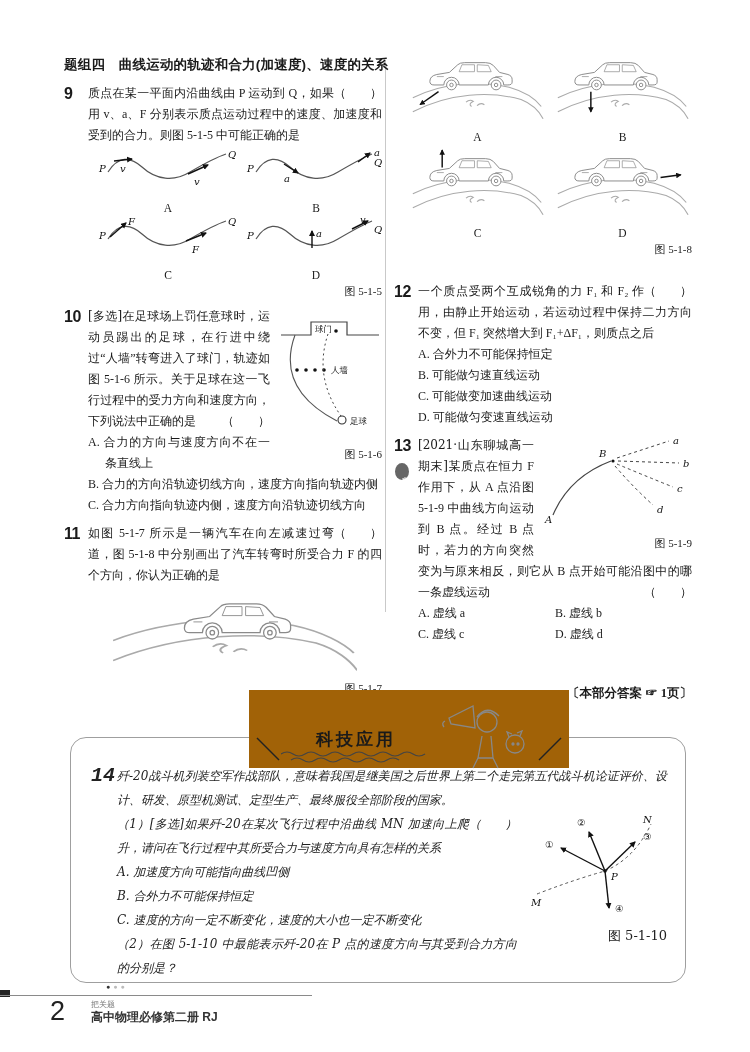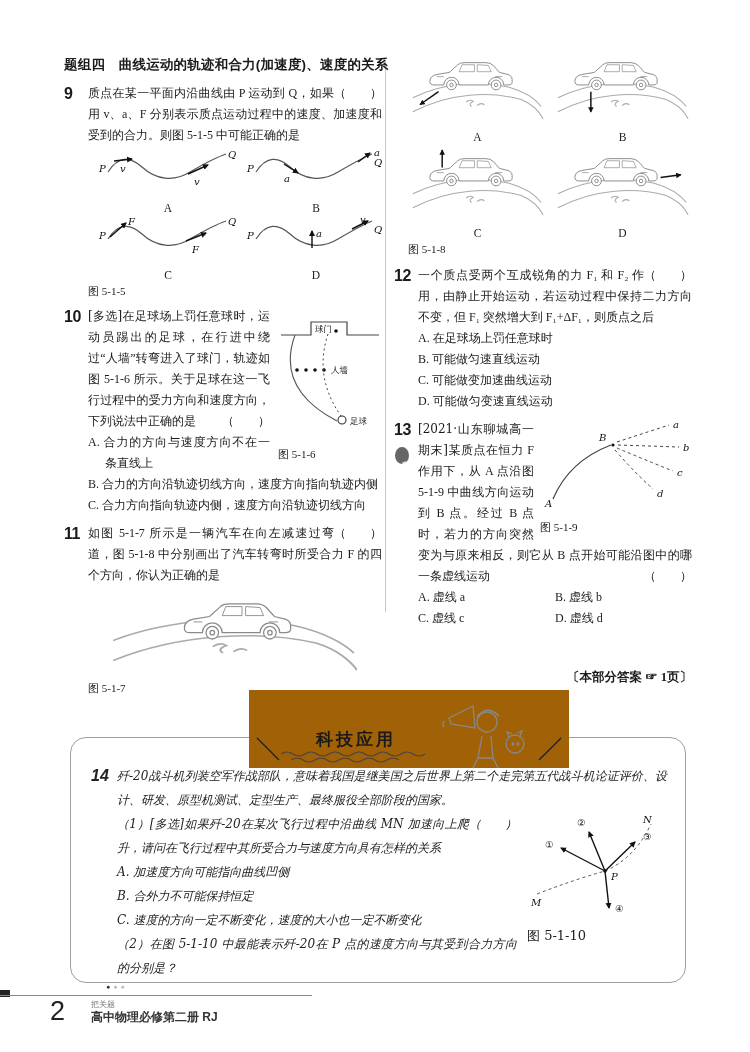--- a/index.html
+++ b/index.html
@@ -11,21 +11,21 @@
   .col-divider{position:absolute;left:385px;top:60px;width:1px;height:552px;background:#c9c9c9;}
   .section-title{font-family:"Liberation Sans",sans-serif;font-weight:bold;font-size:13.5px;
         white-space:nowrap;margin:0 0 9px 0;letter-spacing:.2px;}
   .q{position:relative;padding-left:24px;text-align:justify;line-height:21px;margin-bottom:7px;}
   .qnum{position:absolute;left:0;top:0;font-family:"Liberation Sans",sans-serif;
         font-weight:bold;font-size:16px;letter-spacing:-.5px;}
   .qtag{font-family:"DejaVu Serif",serif;}
   .bracket{float:right;}
   .opt{padding-left:17px;text-indent:-17px;line-height:21px;}
   .opts2col{display:grid;grid-template-columns:1fr 1fr;}
-  .figcap{text-align:left;font-size:11px;line-height:15px;margin-top:2px;font-style:normal;}
+  .figcap{text-align:right;font-size:11px;line-height:15px;margin-top:2px;font-style:normal;}
   .figgrid{display:grid;grid-template-columns:1fr 1fr;column-gap:8px;row-gap:2px;
         margin:4px 0 2px 0;padding-left:10px;}
   .figcell{text-align:center;}
   .figletter{font-size:11.5px;line-height:14px;}
   .figfloat{float:right;text-align:center;}
   .fig6{width:104px;margin:14px 0 2px 8px;}
   .fig9{width:152px;margin:2px 0 0 6px;}
   .fig7wrap{text-align:center;margin-top:4px;}
   svg text{font-family:"DejaVu Serif",serif;font-style:italic;font-size:10px;fill:#111;}
   svg text.cn{font-style:normal;font-size:8.5px;}
@@ -38,22 +38,22 @@
   
   .tech-box{position:absolute;left:70px;top:737px;width:616px;height:246px;
         border:1.5px solid #9f9f9f;border-radius:16px;box-sizing:border-box;
         padding:26px 18px 10px 20px;}
   .banner{position:absolute;left:178px;top:-48px;height:78px;display:flex;
         align-items:flex-end;background:#a16207;padding:0 6px;}
   .banner-title{font-family:"Liberation Sans",sans-serif;font-weight:bold;font-size:17px;
         letter-spacing:3px;line-height:20px;}
   .hand{font-family:"DejaVu Serif",serif;font-style:italic;color:#222;}
   .q14{position:relative;padding-left:26px;text-align:justify;line-height:24px;font-size:12px;}
-  .q14num{position:absolute;left:0;top:0;font-weight:bold;font-size:16px;font-style:italic;
-        font-family:Liberation Sans, sans-serif;}
+  .q14num{position:absolute;left:0;top:0;font-weight:bold;font-size:20px;font-style:italic;
+        font-family:Liberation Mono, monospace;}
   .fig10{float:right;width:140px;margin:2px 0 2px 10px;text-align:center;}
   .q14 .opt{line-height:24px;}
   
   .footer-line{position:absolute;left:0;top:995px;width:312px;height:1px;background:#8a8a8a;}
   .print-mark{position:absolute;left:0;top:990px;width:10px;height:7px;background:#222;}
   .footer-dots{position:absolute;left:106px;top:983px;font-size:7px;letter-spacing:3px;}
   .footer-dots .d1{color:#333;} .footer-dots .d2,.footer-dots .d3{color:#bbb;}
   .page-num{position:absolute;left:50px;top:996px;font-family:"Liberation Sans",sans-serif;
         font-size:27px;color:#222;}
   .series{position:absolute;left:91px;top:999px;font-size:8px;color:#777;}
@@ -219,23 +219,23 @@
             <use href="#road" transform="translate(2,26) scale(1.0,0.95)"></use>
             <use href="#car" transform="translate(16,4) scale(0.76)"></use>
             <line x1="114" y1="33" x2="136" y2="30" stroke="#111" stroke-width="1.6" marker-end="url(#ah)"></line>
           </svg>
           <div class="figletter">D</div>
         </div>
       </div>
       <div class="figcap">图 5-1-8</div>
     </div>
 
-    <div class="q" style="margin-top:8px;">
+    <div class="q" style="margin-top:24px;">
       <span class="qnum">12</span><span class="bracket">（　　）</span><span>一个质点受两个互成锐角的力 F₁ 和 F₂ 作用，由静止开始运动，若运动过程中保持二力方向不变，但 F₁ 突然增大到 F₁+ΔF₁，则质点之后</span>
-      <div class="opt">A. 在足球场上罚任意球时</div>
+      <div class="opt">A. 合外力不可能保持恒定</div>
       <div class="opt">B. 可能做匀速直线运动</div>
       <div class="opt">C. 可能做变加速曲线运动</div>
       <div class="opt">D. 可能做匀变速直线运动</div>
     </div>
 
     <div class="q" style="overflow:hidden;">
       <span class="qnum">13</span>
       <span class="badge">难点</span>
       <div class="figfloat fig9">
         <svg width="150" height="90" viewBox="0 0 150 90">

